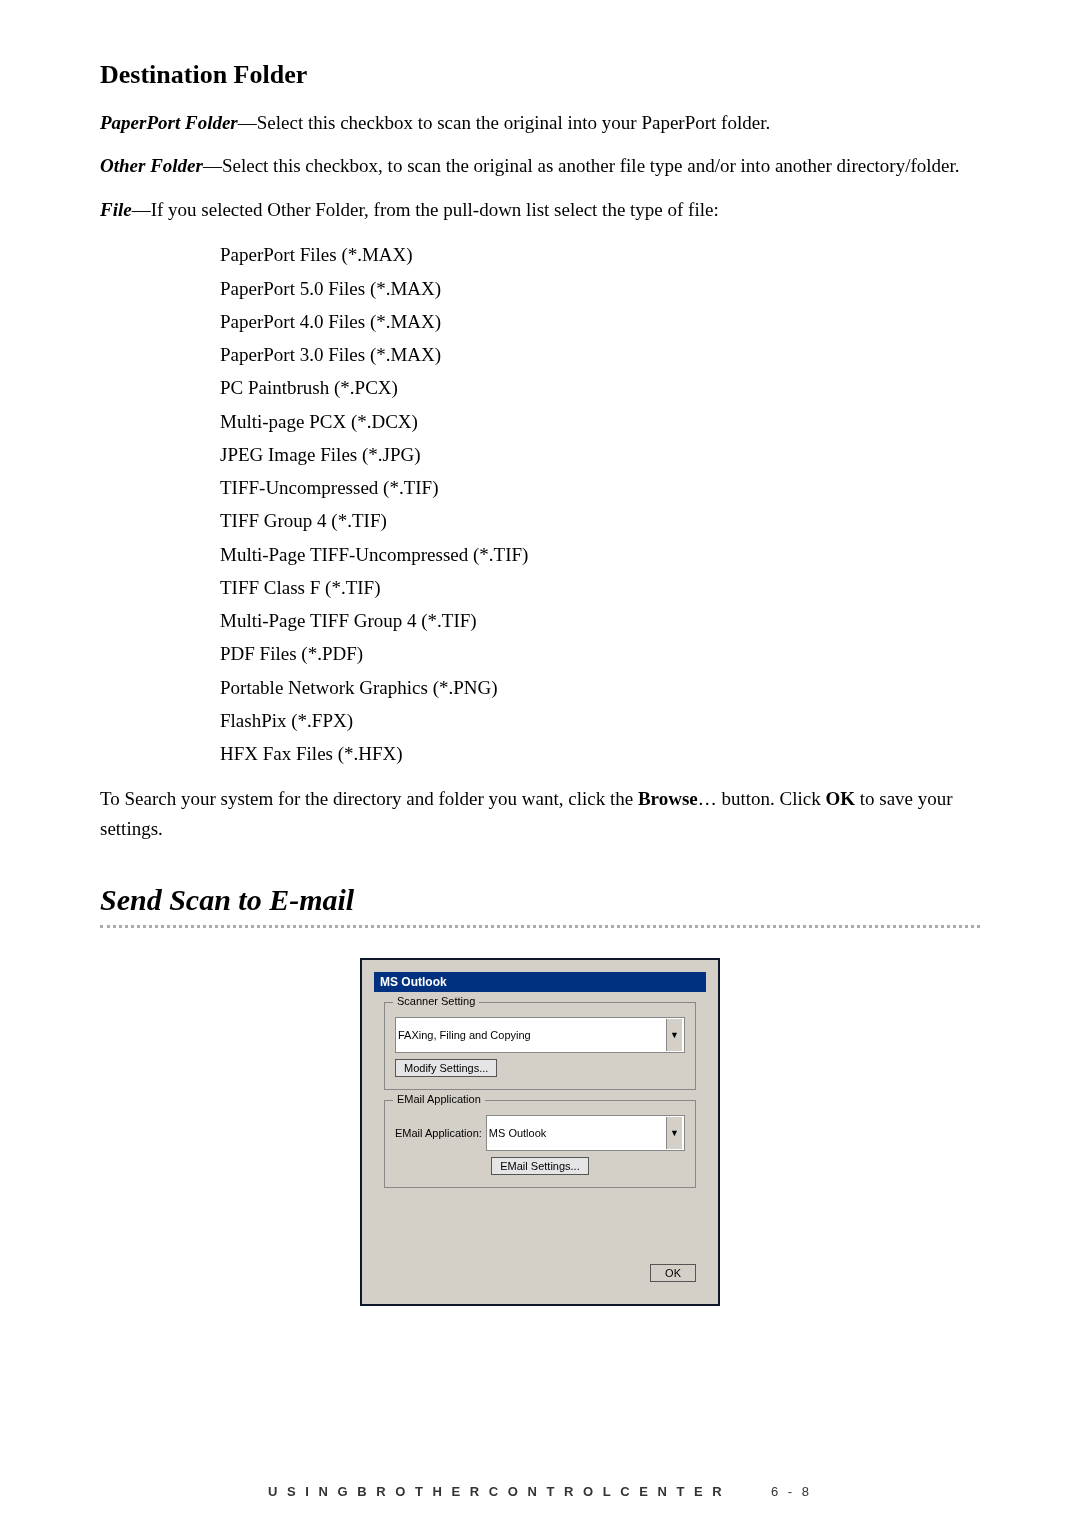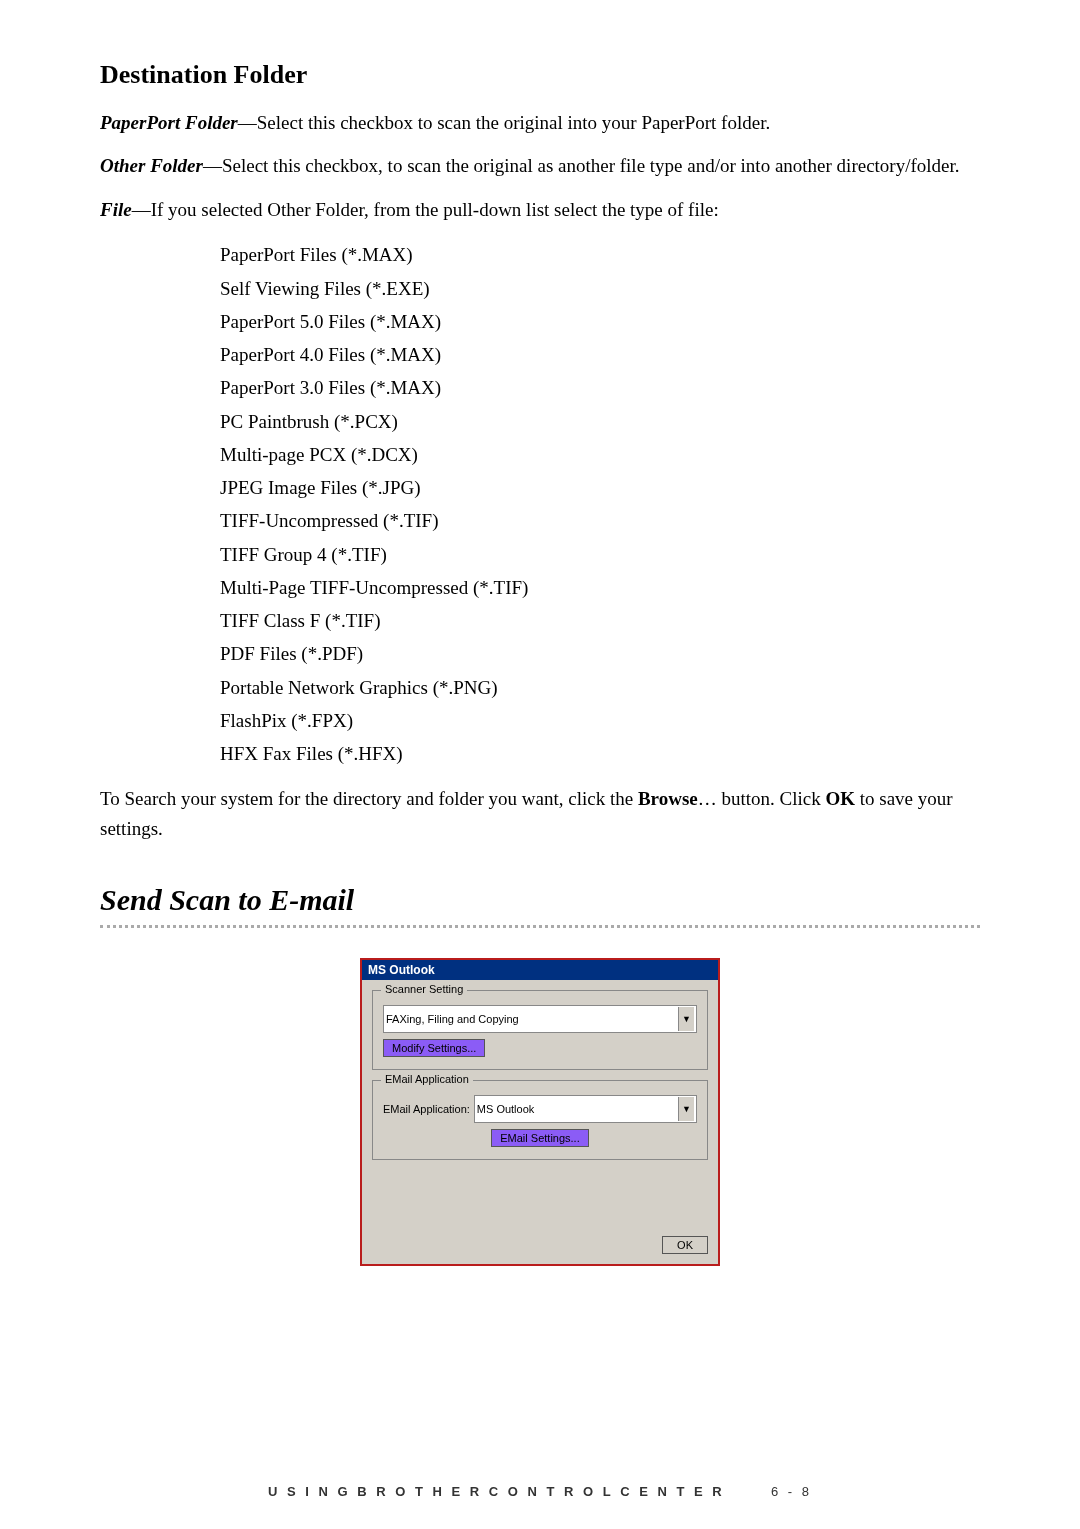--- a/index.html
+++ b/index.html
@@ -61,24 +61,24 @@
       margin-bottom: 30px;
     }
 
     .dialog-container {
       display: flex;
       justify-content: center;
       margin-bottom: 60px;
     }
 
     .dialog-box {
-      border: 2px solid #b91c1c;
+      border: 2px solid #0f172a;
       background: #d4d0c8;
       width: 360px;
-      padding: 0;
+      padding: 12px;
       font-family: Arial, sans-serif;
       font-size: 12px;
     }
 
     .dialog-titlebar {
       background: #003080;
       color: #ffffff;
       padding: 3px 6px;
       font-size: 12px;
       font-weight: bold;
@@ -111,21 +111,21 @@
     }
 
     .select-row {
       display: flex;
       align-items: center;
       margin-bottom: 6px;
     }
 
     .select-box {
       flex: 1;
-      height: 28px;
+      height: 36px;
       border: 1px solid #888;
       background: #ffffff;
       font-size: 11px;
       padding: 1px 2px;
       display: flex;
       align-items: center;
       justify-content: space-between;
     }
 
     .select-arrow {
@@ -134,21 +134,21 @@
       width: 16px;
       height: 100%;
       display: flex;
       align-items: center;
       justify-content: center;
       font-size: 9px;
     }
 
     .dialog-button {
       border: 1px solid #555;
-      background: #8b5cf6;
+      background: #e5e5e5;
       padding: 2px 8px;
       font-size: 11px;
       cursor: pointer;
       display: inline-block;
       margin-bottom: 2px;
     }
 
     .label-text {
       font-size: 11px;
       margin-right: 4px;
@@ -197,31 +197,31 @@
 <p class="body-text">
   <em>Other Folder</em><span>—Select this checkbox, to scan the original as another file type and/or into another directory/folder.</span>
 </p>
 
 <p class="body-text">
   <em>File</em><span>—If you selected Other Folder, from the pull-down list select the type of file:</span>
 </p>
 
 <ul class="file-list">
 <li>PaperPort Files (*.MAX)</li>
-    <li>Self Viewing Files (*.EXE)</li>
     <li>PaperPort 5.0 Files (*.MAX)</li>
     <li>PaperPort 4.0 Files (*.MAX)</li>
     <li>PaperPort 3.0 Files (*.MAX)</li>
     <li>PC Paintbrush (*.PCX)</li>
     <li>Multi-page PCX (*.DCX)</li>
     <li>JPEG Image Files (*.JPG)</li>
     <li>TIFF-Uncompressed (*.TIF)</li>
     <li>TIFF Group 4 (*.TIF)</li>
     <li>Multi-Page TIFF-Uncompressed (*.TIF)</li>
     <li>TIFF Class F (*.TIF)</li>
+    <li>Multi-Page TIFF Group 4 (*.TIF)</li>
     <li>PDF Files (*.PDF)</li>
     <li>Portable Network Graphics (*.PNG)</li>
     <li>FlashPix (*.FPX)</li>
     <li>HFX Fax Files (*.HFX)</li>
   </ul>
 
 <p class="browse-text">
   <span>To Search your system for the directory and folder you want, click the</span> <strong>Browse</strong><span>… button. Click</span> <strong>OK</strong> <span>to save your settings.</span>
 </p>
 

